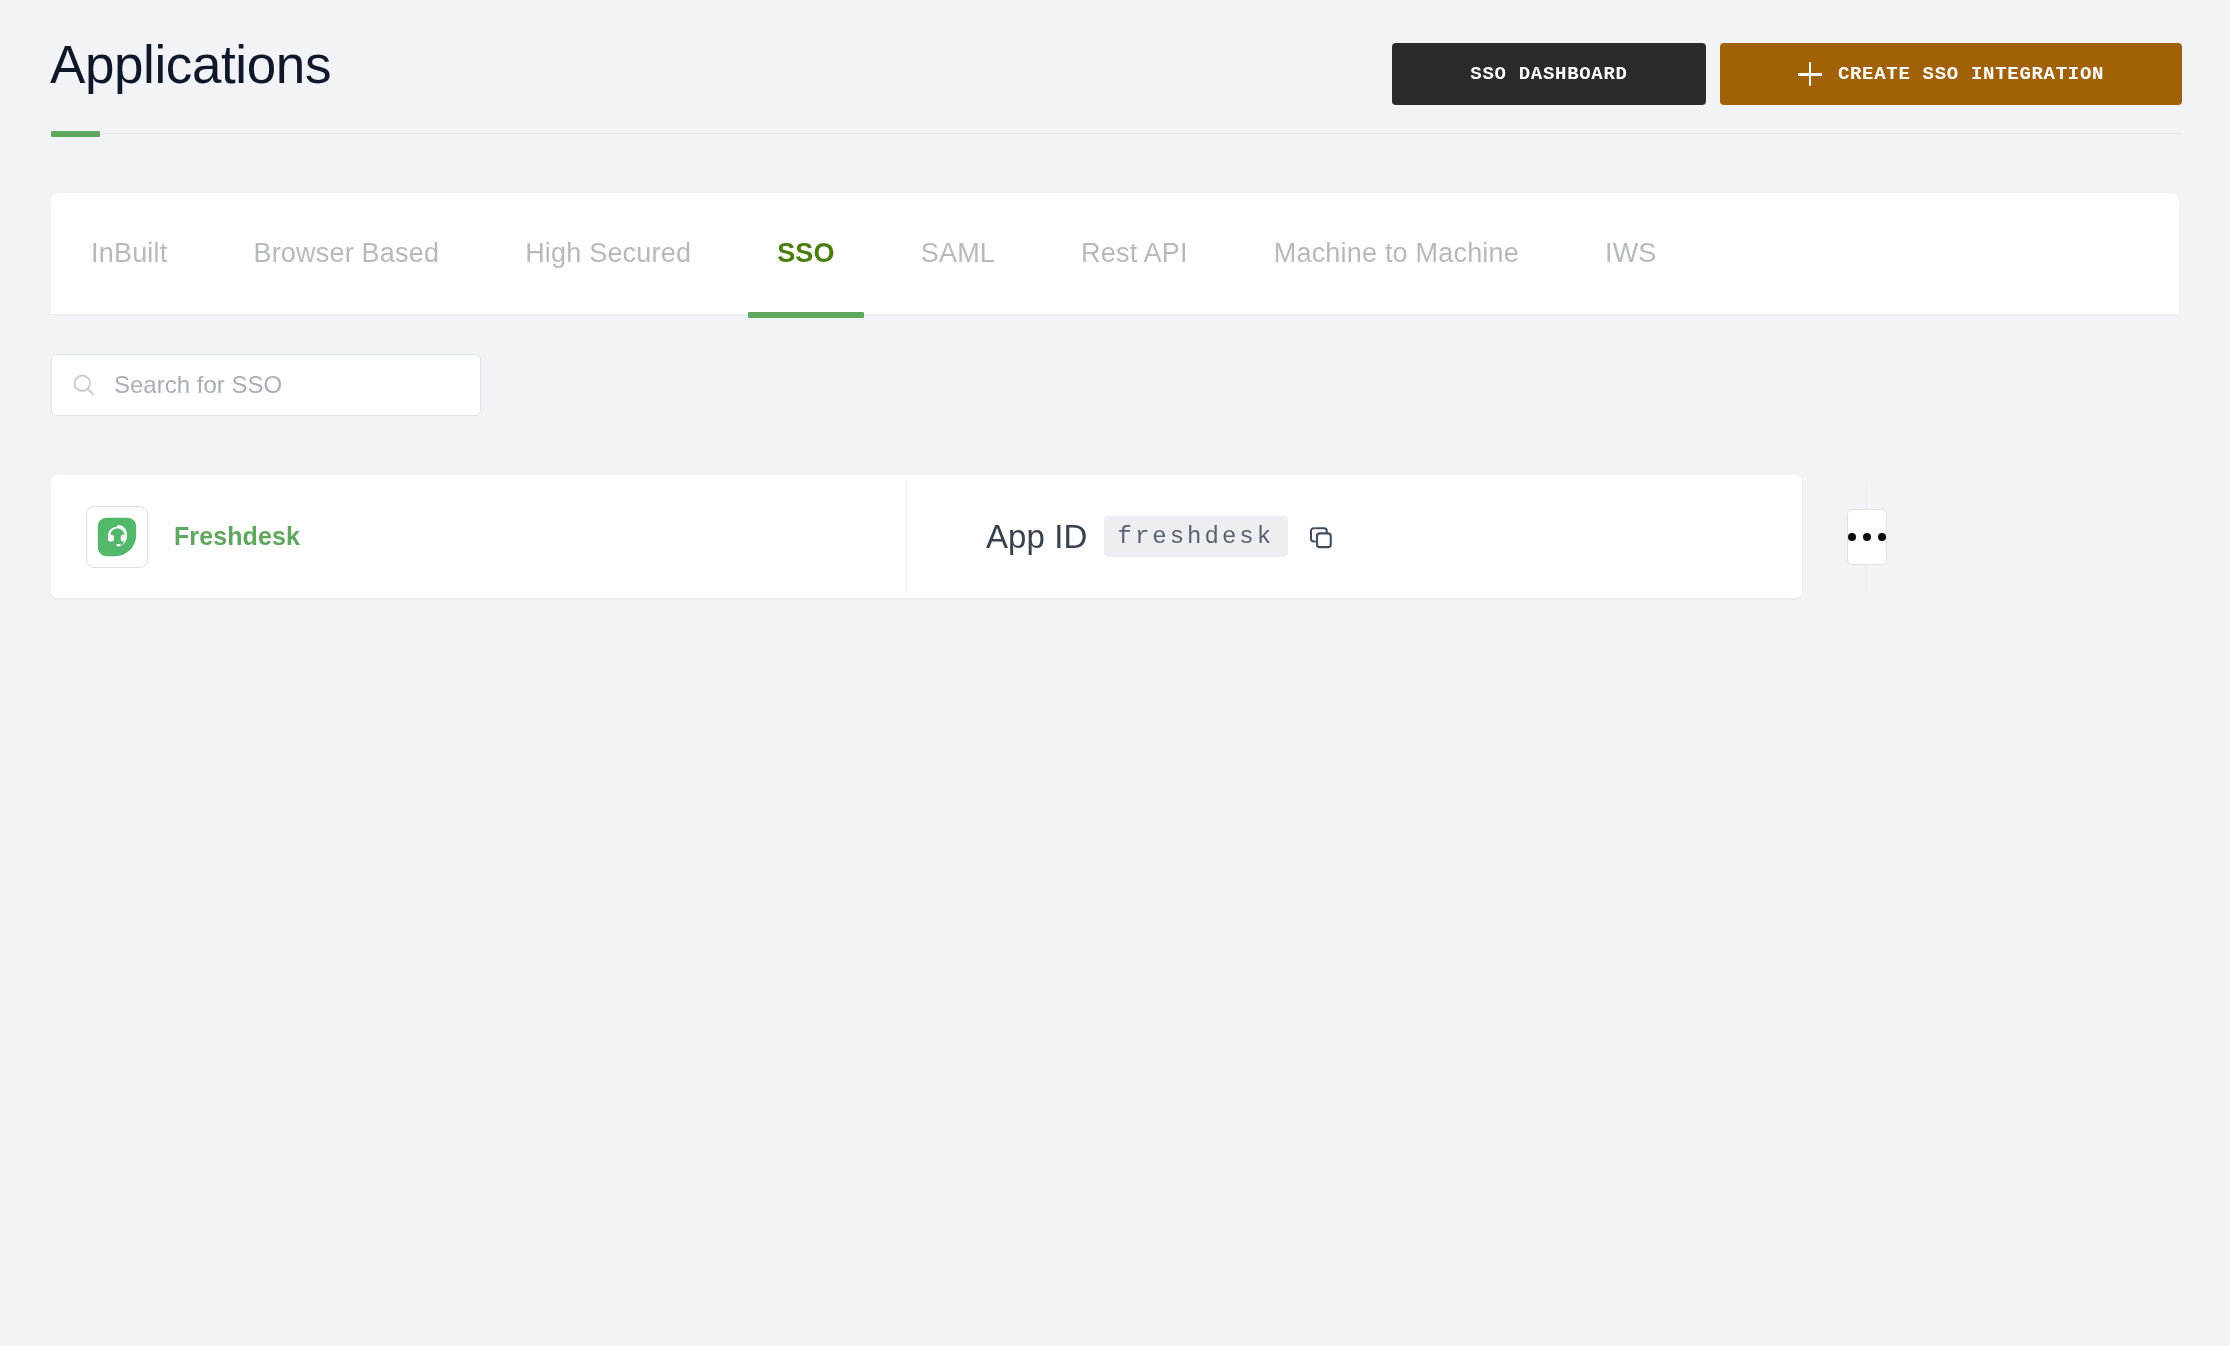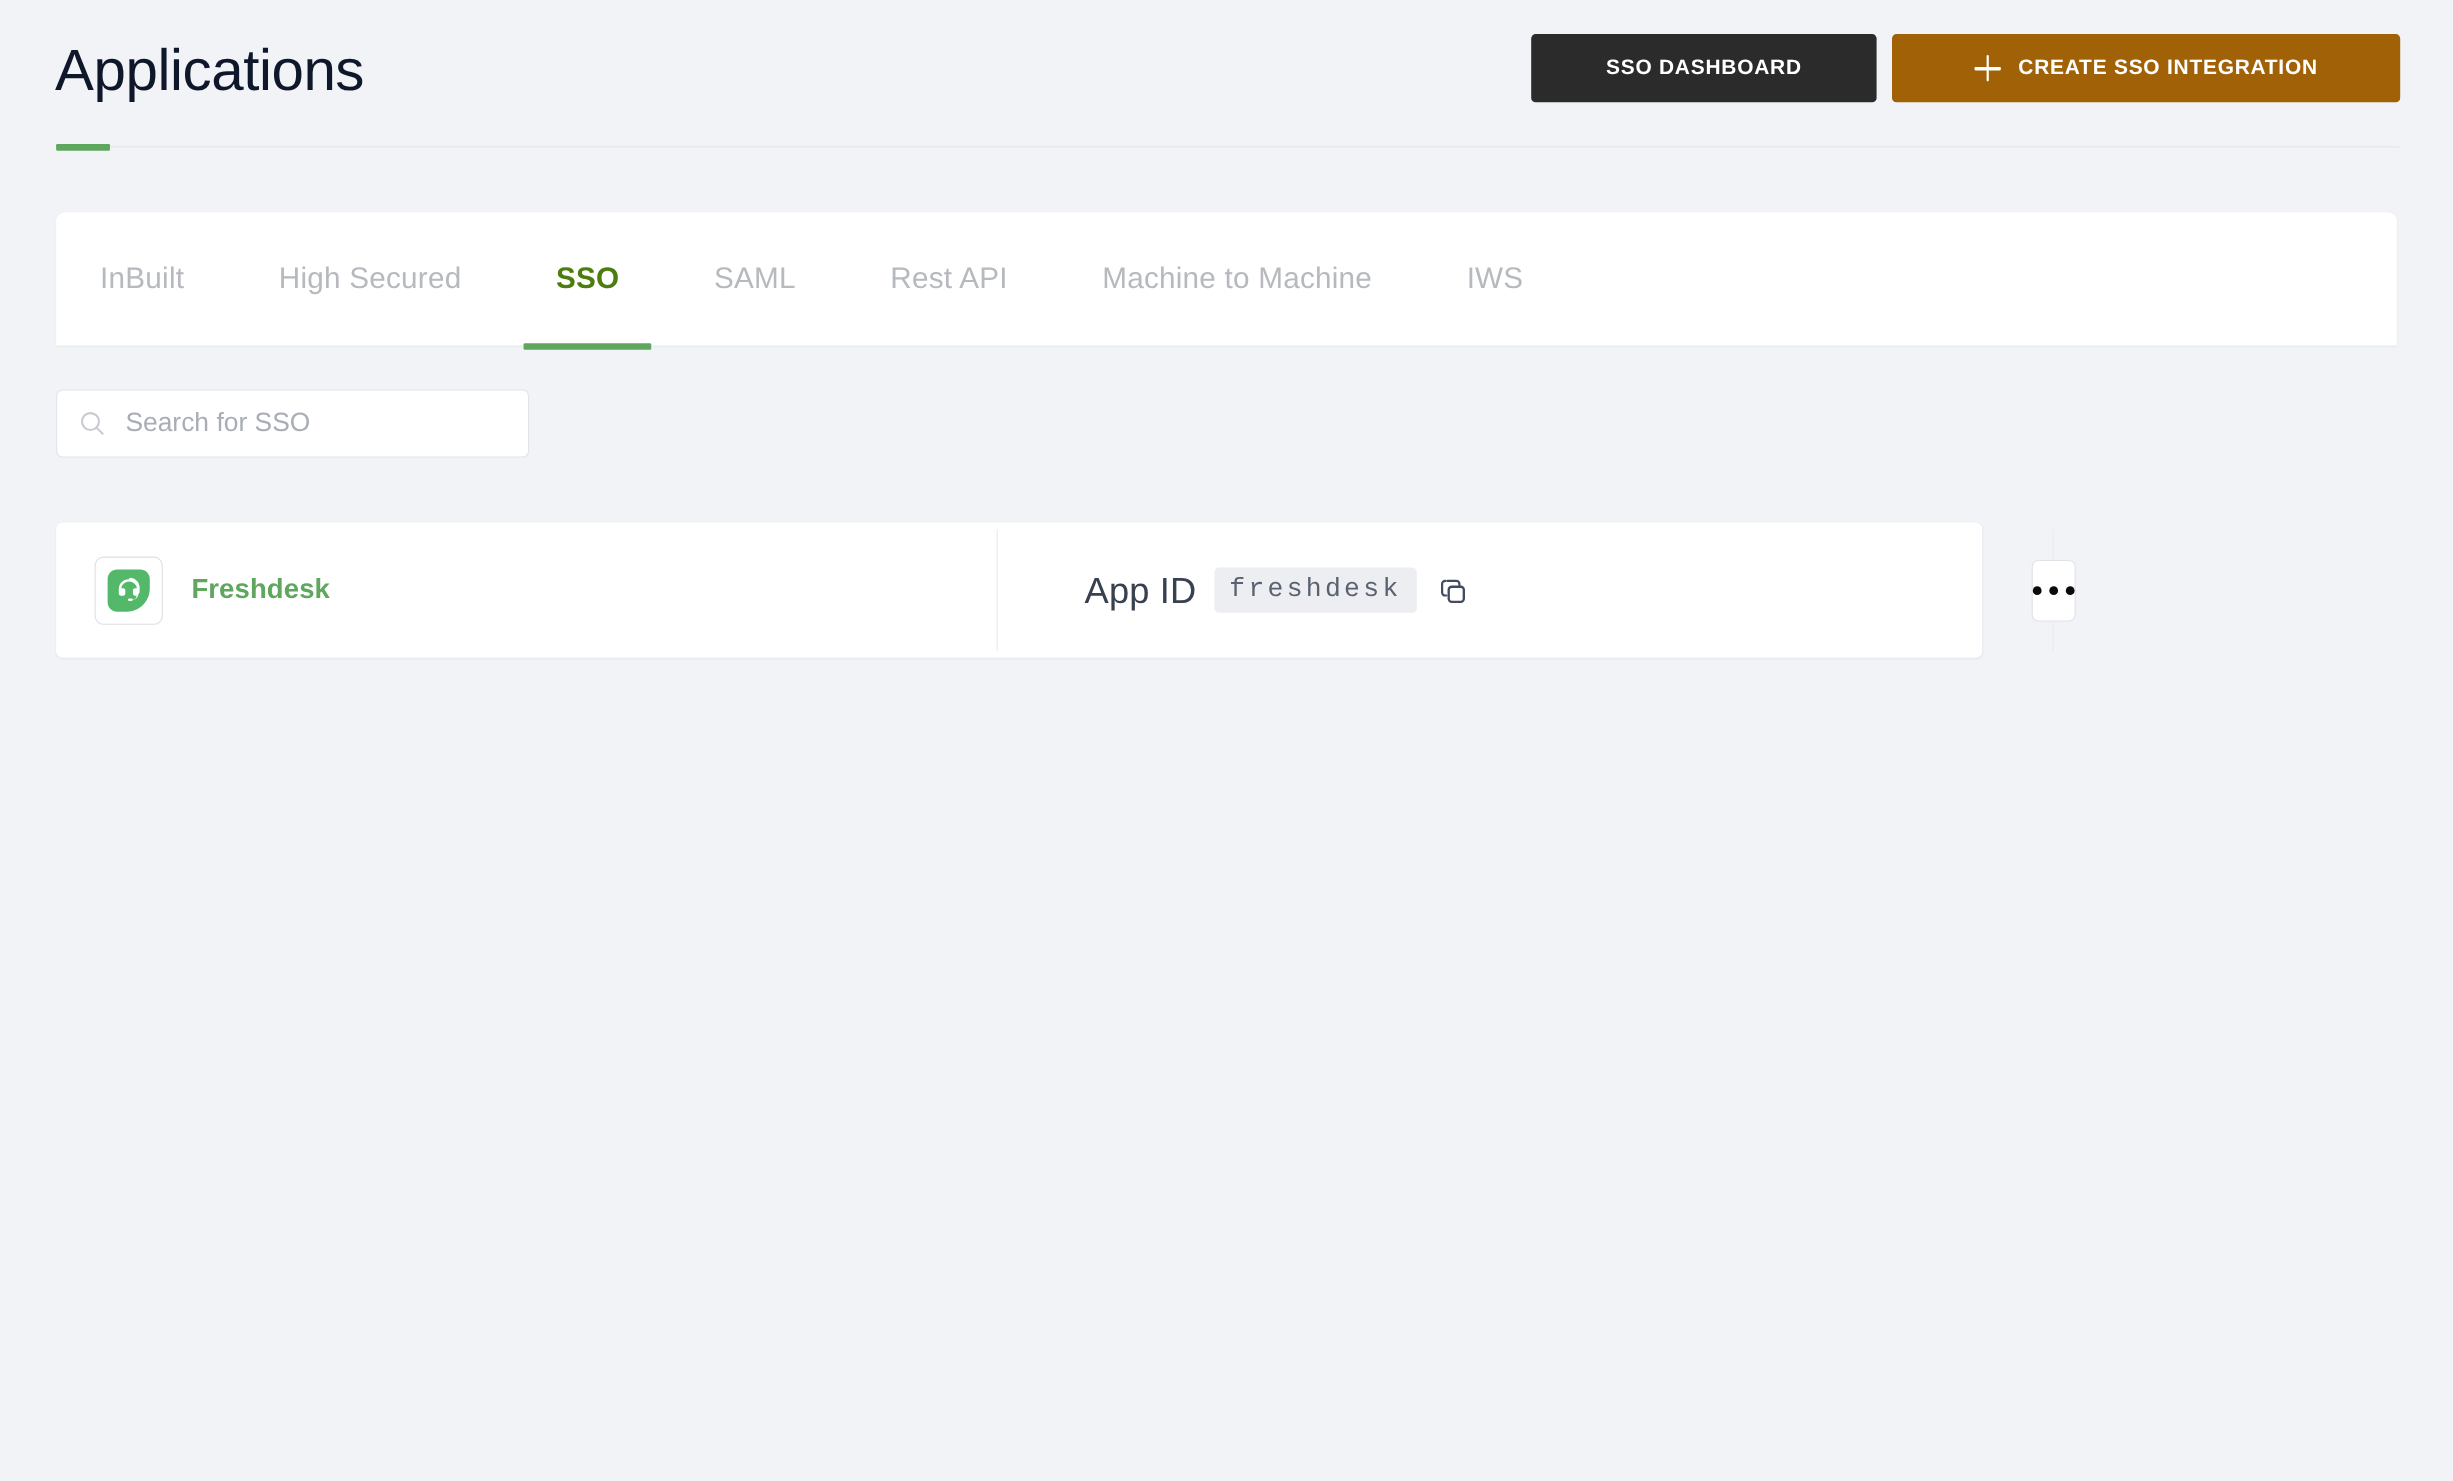--- a/index.html
+++ b/index.html
@@ -28,24 +28,24 @@
   .title-accent {
     position: absolute; left: 51px; top: 131px; width: 49px; height: 6px;
     background: #5fa75f; border-radius: 1px;
   }
   .header-actions {
     position: absolute; right: 48px; top: 31px;
     display: flex; align-items: center; gap: 14px;
   }
   .btn {
     border: 0; cursor: pointer; border-radius: 4px;
-    font-family: Liberation Sans, sans-serif;
+    font-family: Liberation Mono, monospace;
     font-size: 19px; font-weight: 700; letter-spacing: 0.7px;
     display: flex; align-items: center; justify-content: center;
-    height: 62px; padding: 0 30px; white-space: nowrap;
+    height: 62px; padding: 0 30px; white-space: nowrap; margin-top: 12px;
   }
   .btn-dark { background: #2b2b2b; color: #ffffff; min-width: 314px; }
   .btn-green { background: #a16207; color: #ffffff; min-width: 462px; gap: 16px; }
   .plus-icon {
     position: relative; display: inline-block; width: 24px; height: 24px; flex: none;
   }
   .plus-icon::before, .plus-icon::after {
     content: ""; position: absolute; background: #fff; border-radius: 1px;
   }
   .plus-icon::before { left: 0; top: 11px; width: 24px; height: 2.5px; }
@@ -170,20 +170,23 @@
         <span class="plus-icon"></span>
         <span>CREATE SSO INTEGRATION</span>
       </button>
     </div>
   </div>
 
   <div class="tabs-card">
     <div class="tabs">
       <div class="tab">
         <span>InBuilt</span>
+      </div>
+      <div class="tab">
+        <span>Browser Based</span>
       </div>
       <div class="tab">
         <span>High Secured</span>
       </div>
       <div class="tab active">
         <span>SSO</span>
       </div>
       <div class="tab">
         <span>SAML</span>
       </div>

